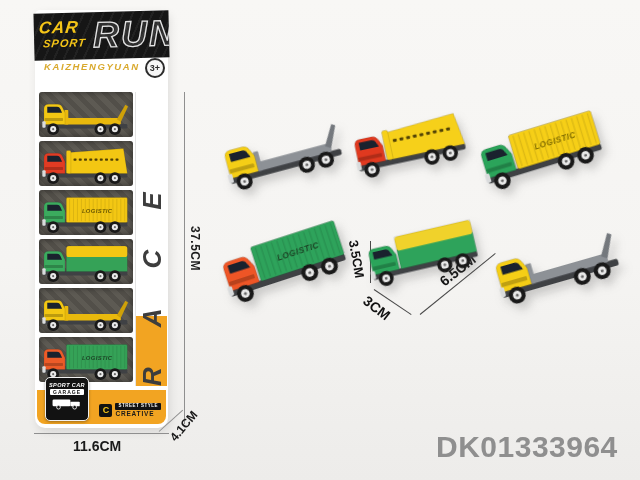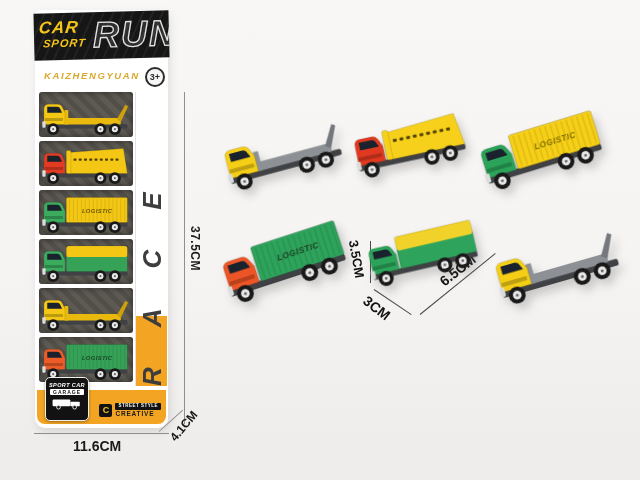--- a/index.html
+++ b/index.html
@@ -12,21 +12,21 @@
            border-radius:5px 5px 10px 10px;box-shadow:2px 4px 10px rgba(0,0,0,0.10);}
   .pkg-black-band{position:absolute;left:-1px;top:2px;width:135px;height:47px;overflow:hidden;
           background:repeating-linear-gradient(115deg,rgba(255,255,255,0.05) 0 2px,transparent 2px 9px),#161616;
           transform:rotate(-1.4deg);}
   .car-text{position:absolute;left:5px;top:5px;color:#f5c518;font-weight:800;font-style:italic;
           font-size:17px;letter-spacing:1px;transform:skew(-8deg);}
   .sport-text{position:absolute;left:9px;top:24px;color:#f5c518;font-weight:800;font-style:italic;
           font-size:11px;letter-spacing:1px;transform:skew(-8deg);}
   .run-text{position:absolute;right:-8px;top:2px;font-size:36px;font-weight:800;font-style:italic;
           letter-spacing:2px;color:rgba(255,255,255,0.10);-webkit-text-stroke:1.3px #e4e4e4;}
-  .pkg-brand-row{position:absolute;left:0;top:51px;width:138px;height:30px;}
+  .pkg-brand-row{position:absolute;left:0;top:42px;width:138px;height:30px;}
   .brand-text{position:absolute;left:9px;top:9px;color:#d9a92d;font-weight:800;font-style:italic;
           font-size:9.5px;letter-spacing:1.6px;}
   .age-badge{position:absolute;right:8px;top:6px;width:16px;height:16px;border-radius:50%;
           border:2px solid #2c2c2c;background:#f6f6f6;color:#2c2c2c;font-size:9px;font-weight:800;
           display:flex;align-items:center;justify-content:center;}
   .pkg-cells{position:absolute;left:4px;top:82px;width:94px;}
   .cell{height:45px;margin-bottom:4px;border-radius:3px;position:relative;
           background:repeating-linear-gradient(45deg,#5d5a53 0 5px,#524f49 5px 10px);
           box-shadow:inset 0 0 6px rgba(0,0,0,0.45);
           display:flex;align-items:flex-end;justify-content:center;}
@@ -312,20 +312,21 @@
   <div class="dim-line line-d41"></div>
   <div class="label-d41">4.1CM</div>
 
   <div class="dim-line line-t35"></div>
   <div class="label-t35">3.5CM</div>
   <div class="dim-line line-t3"></div>
   <div class="label-t3">3CM</div>
   <div class="dim-line line-t65"></div>
   <div class="label-t65">6.5CM</div>
 
+  <div class="product-code">DK01333964</div>
 
 <div class="loose-truck lt1">
       <svg viewBox="0 0 134 62" xmlns="http://www.w3.org/2000/svg">
     <rect x="2" y="44" width="128" height="7" rx="2" fill="#3f4144"></rect>
     <rect x="34" y="35" width="86" height="10" rx="2" fill="#8d9196"></rect>
         <rect x="34" y="23" width="6" height="22" rx="1" fill="#8d9196"></rect>
         <polygon points="114,37 127,15 131,17.5 120,41" fill="#74787d"></polygon>
     <path d="M3 45 V21 Q3 14 10 14 H24 Q29 14 31 18.5 L35 27 V45 Z" fill="#f5ce16"></path>
     <path d="M3 45 V21 Q3 14 10 14 H24 Q29 14 31 18.5 L35 27 V45 Z" fill="none" stroke="rgba(0,0,0,0.15)"></path>
     <path d="M8 18 H23 Q26.5 18 28 21.5 L30.5 27 H8 Z" fill="#1a222e"></path>

